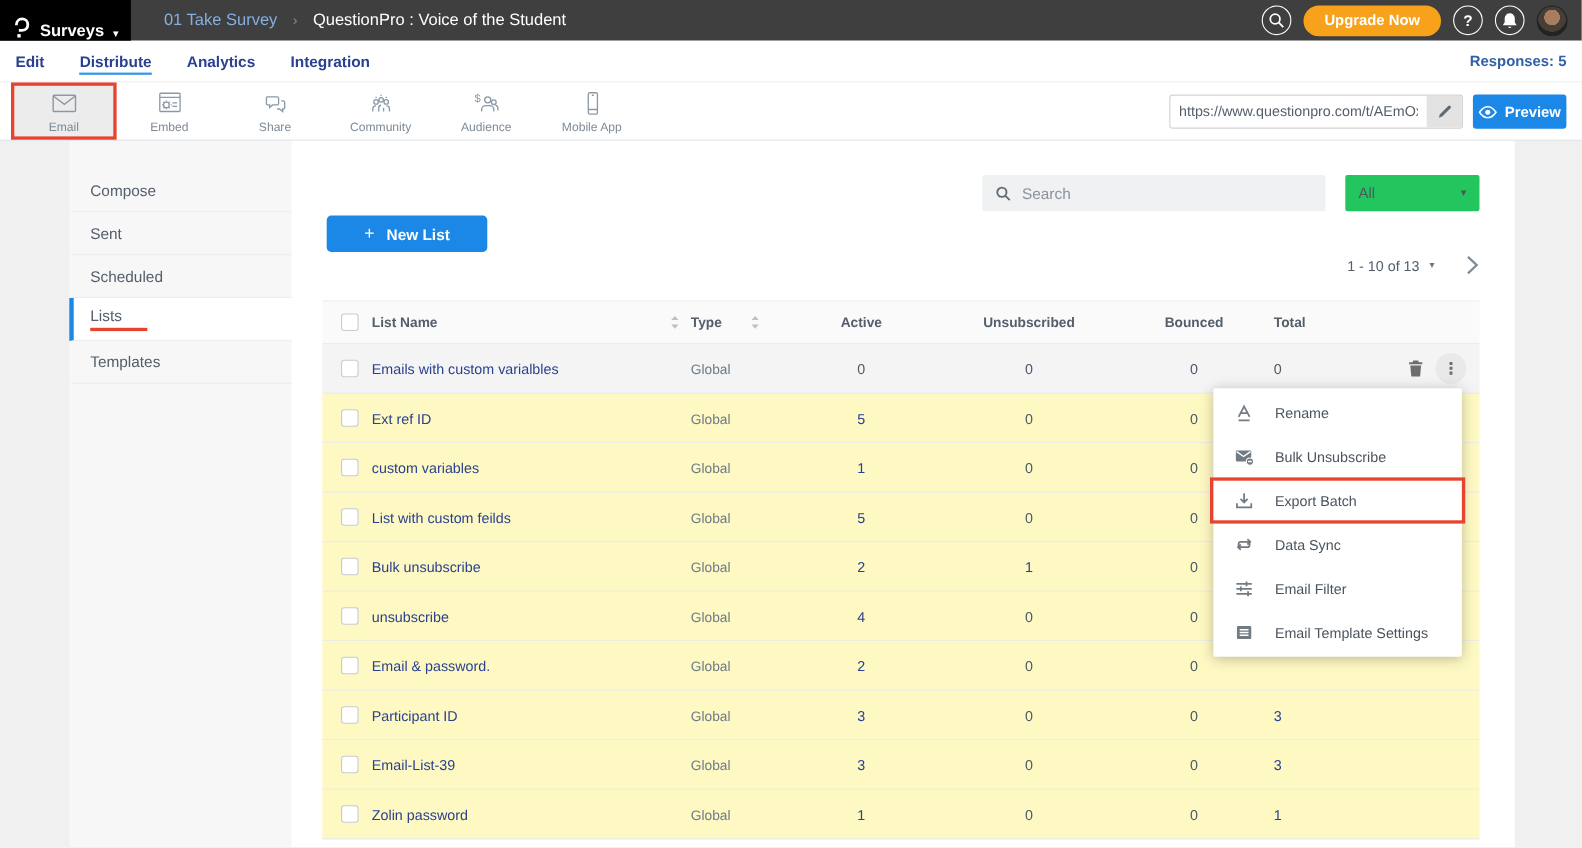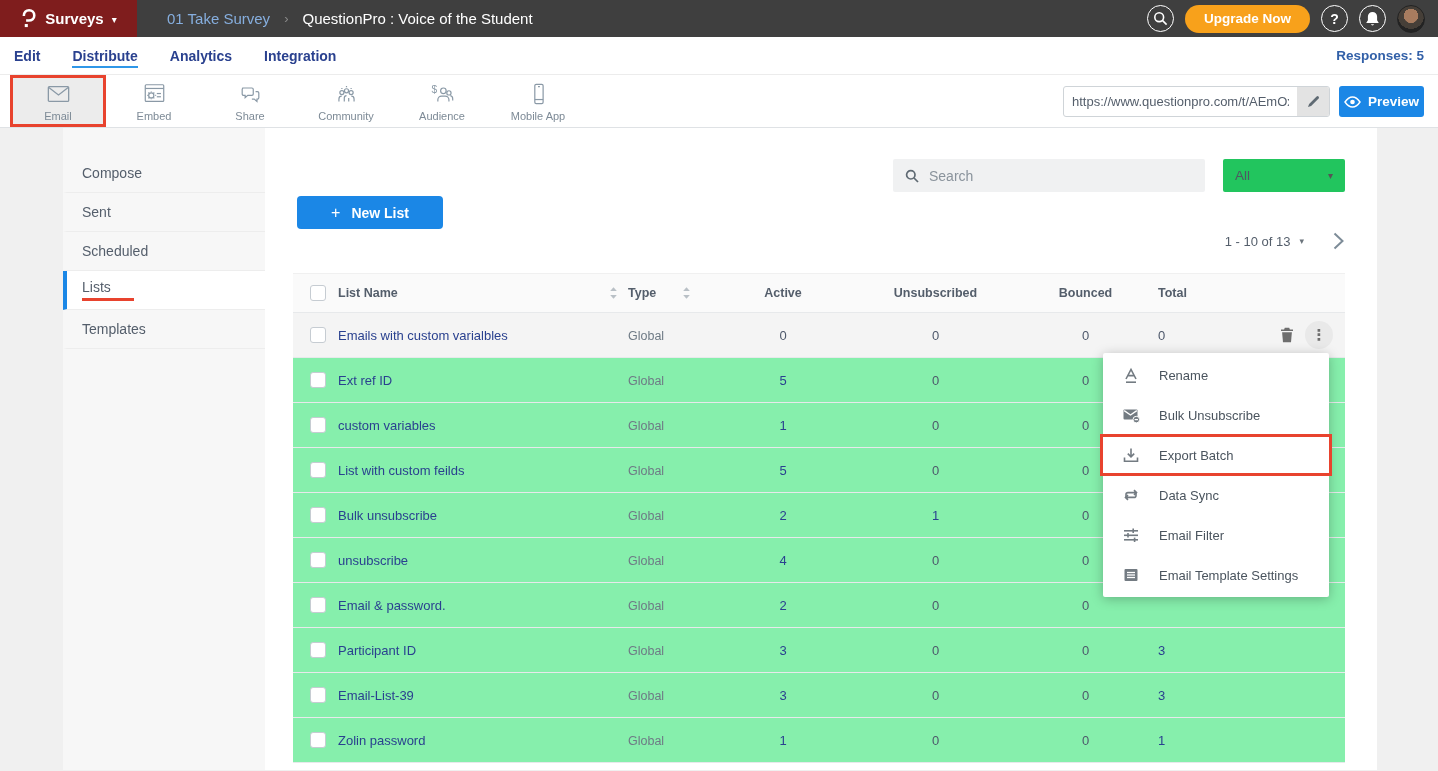--- a/index.html
+++ b/index.html
@@ -2,21 +2,21 @@
 <html><head>
 <meta charset="utf-8">
 <style>
   * { margin:0; padding:0; box-sizing:border-box; }
   html,body { width:1438px; height:771px; overflow:hidden; background:#f0f0f0;
     font-family:"Liberation Sans","DejaVu Sans",sans-serif; }
   .page { position:relative; width:1438px; height:771px; background:#f0f0f0; }
 
   
   .topbar { height:37px; background:#3f3f3f; display:flex; align-items:stretch; }
-  .brand { width:137px; background:#7f1d1d; color:#fff; display:flex; align-items:center;
+  .brand { width:119px; background:#000000; color:#fff; display:flex; align-items:flex-end;
     justify-content:center; gap:8px; font-size:15px; font-weight:700; cursor:pointer; }
   .brand .caret { color:#fff; font-size:10px; margin-top:1px; }
   .crumbs { display:flex; align-items:center; gap:14px; margin-left:30px; font-size:15px; }
   .crumb-survey { color:#86aede; cursor:pointer; }
   .crumb-sep { color:#8a8a8a; font-size:13px; }
   .crumb-title { color:#fff; }
   .top-actions { margin-left:auto; display:flex; align-items:center; gap:11px; padding-right:13px; }
   .circle-btn { width:27px; height:27px; border-radius:50%; border:1.5px solid #fff;
     display:flex; align-items:center; justify-content:center; color:#fff; font-size:14px;
     font-weight:700; cursor:pointer; flex:0 0 auto; }
@@ -78,21 +78,21 @@
     font-size:14px; font-weight:700; cursor:pointer; }
   .newlist .plus { font-size:16px; font-weight:400; }
   .pag-row { position:absolute; top:103px; right:32px; display:flex; align-items:center; gap:28px; }
   .pag-range { display:flex; align-items:center; gap:9px; font-size:13px; color:#545e6b; cursor:pointer; }
   .pag-range .caret { font-size:9px; color:#6b747c; }
   .pag-next { cursor:pointer; display:flex; align-items:center; }
 
   
   .table { position:absolute; top:145px; left:28px; right:32px; }
   .trow { display:grid; grid-template-columns:45px 290px 90px 130px 175px 125px 100px 1fr;
-    align-items:center; height:45px; border-bottom:1px solid #e7e9eb; background:#86efac; }
+    align-items:center; height:45px; border-bottom:1px solid #e7e9eb; background:#fef9c3; }
   .trow.thead { height:40px; background:#fafafa; border-top:1px solid #f0f0f0; }
   .trow.hl { background:#f4f4f4; }
   .cell { font-size:13px; }
   .c-check { display:flex; justify-content:flex-start; padding-left:17px; }
   .checkbox { width:16px; height:16px; background:#fff; border:1px solid #c6ccd2; border-radius:3px;
     cursor:pointer; flex:0 0 auto; }
   .h-label { font-size:12.5px; font-weight:700; color:#545e6b; }
   .c-name.hd { display:flex; align-items:center; justify-content:space-between; padding-right:10px; }
   .c-type.hd { display:flex; align-items:center; gap:26px; }
   .c-center { text-align:center; }

